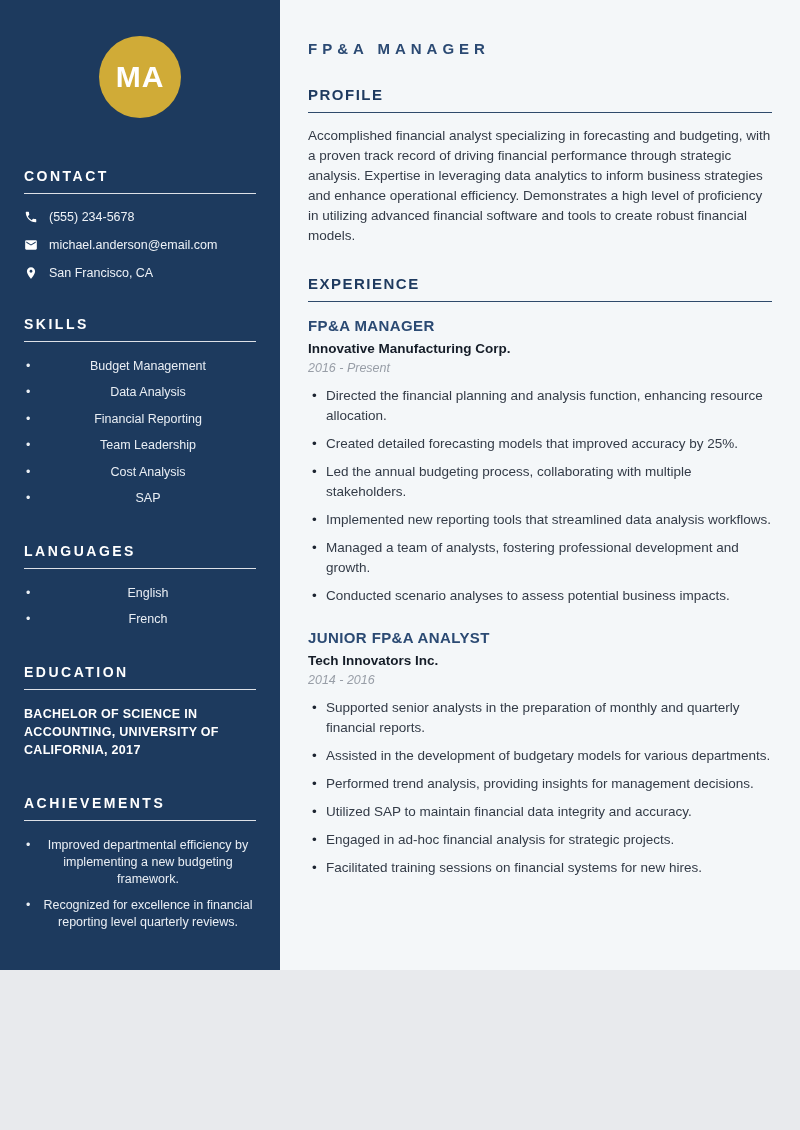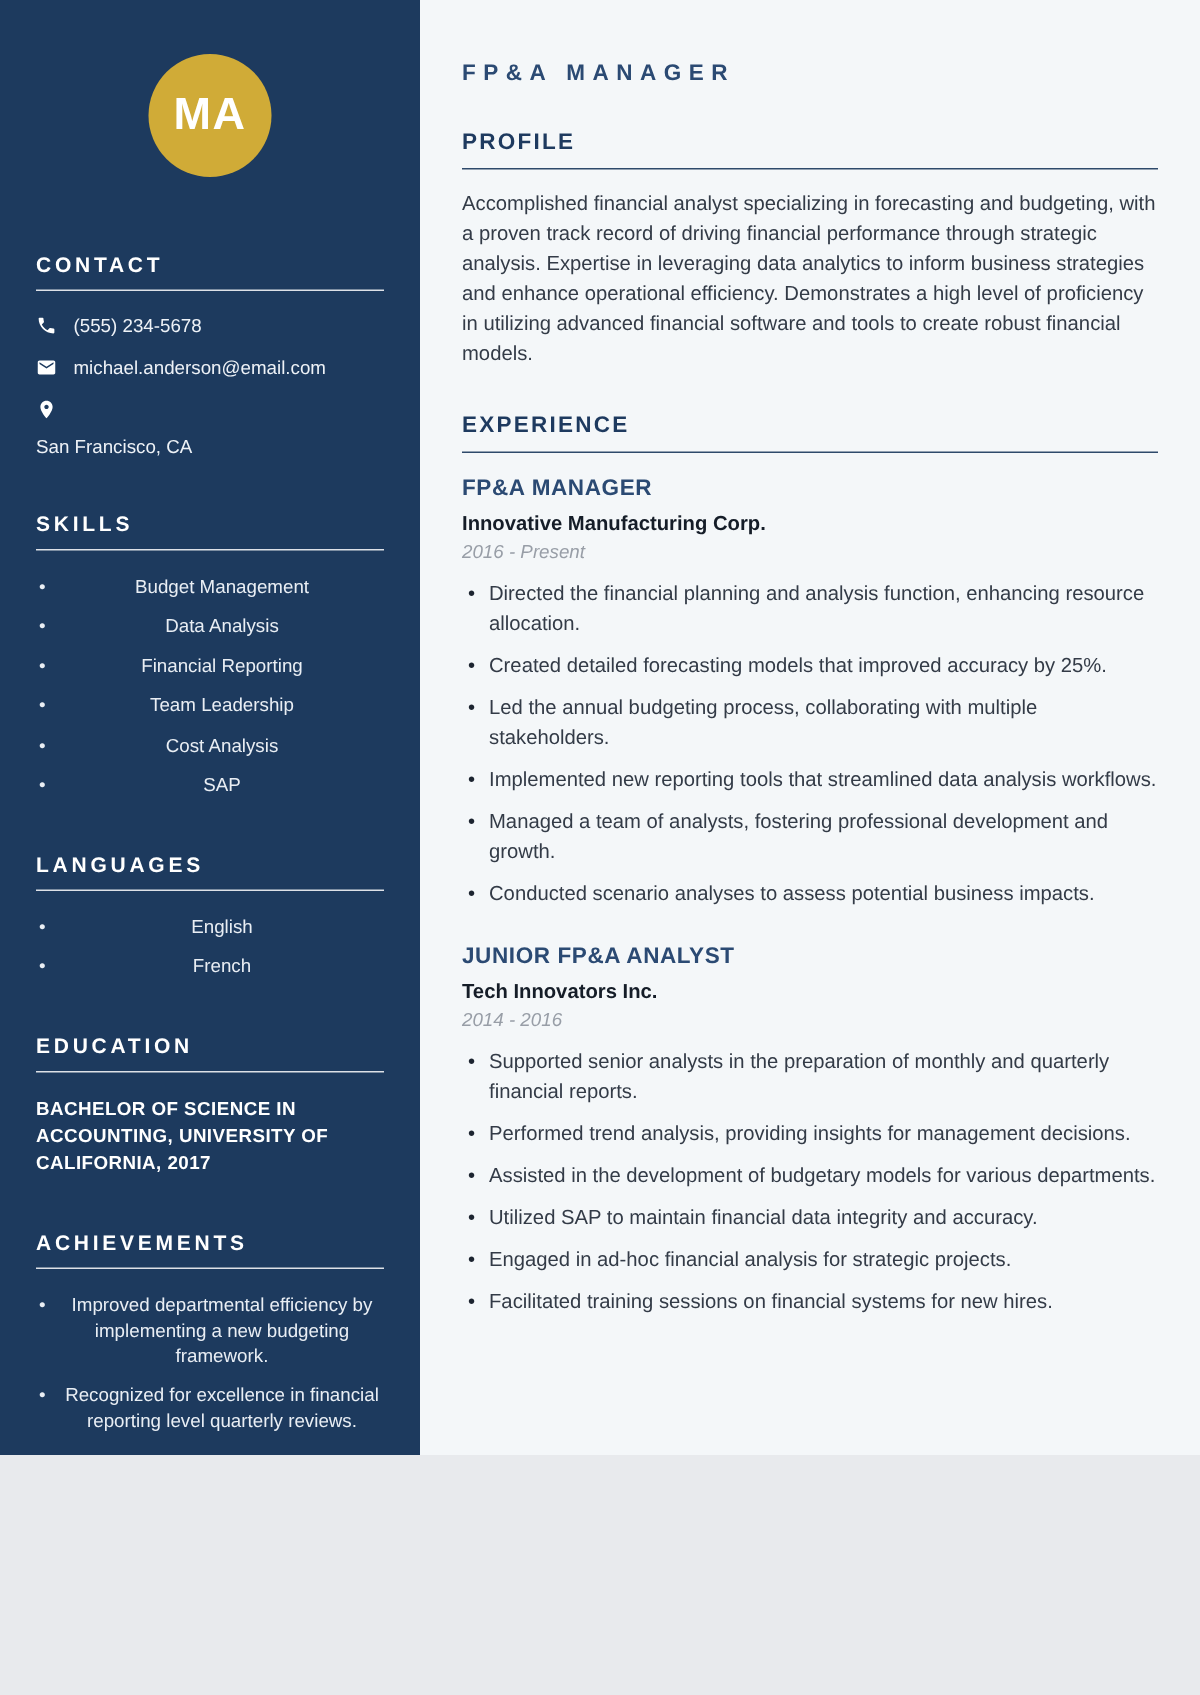--- a/index.html
+++ b/index.html
@@ -41,21 +41,21 @@
     border-top: 1px solid rgba(255,255,255,0.85);
     margin: 0 0 16px;
   }
   .contact-item {
     display: flex; align-items: flex-start;
     gap: 11px;
     margin-bottom: 14px;
     font-size: 12.5px;
     color: #eef2f7;
   }
-  .contact-item:last-child { margin-bottom: 0; flex-direction: column; }
+  .contact-item:last-child { margin-bottom: 0; }
   .contact-icon { width: 14px; height: 14px; flex-shrink: 0; display: inline-flex; }
   .contact-icon svg { width: 14px; height: 14px; fill: #ffffff; }
 
   .side-list { list-style: none; margin: 0; padding: 0; }
   .side-list li {
     position: relative;
     padding-left: 16px;
     margin-bottom: 9.5px;
     font-size: 12.5px;
     line-height: 1.35;
@@ -259,22 +259,22 @@
           <li>Conducted scenario analyses to assess potential business impacts.</li>
         </ul>
       </div>
 
       <div class="job job-2">
         <h3 class="job-title">JUNIOR FP&amp;A ANALYST</h3>
         <div class="company">Tech Innovators Inc.</div>
         <div class="dates">2014 - 2016</div>
         <ul class="bullets">
           <li>Supported senior analysts in the preparation of monthly and quarterly financial reports.</li>
+          <li>Assisted in the development of budgetary models for various departments.</li>
           <li>Performed trend analysis, providing insights for management decisions.</li>
-          <li>Assisted in the development of budgetary models for various departments.</li>
           <li>Utilized SAP to maintain financial data integrity and accuracy.</li>
           <li>Engaged in ad-hoc financial analysis for strategic projects.</li>
           <li>Facilitated training sessions on financial systems for new hires.</li>
         </ul>
       </div>
 
     </section>
 
   </main>
 </div>

